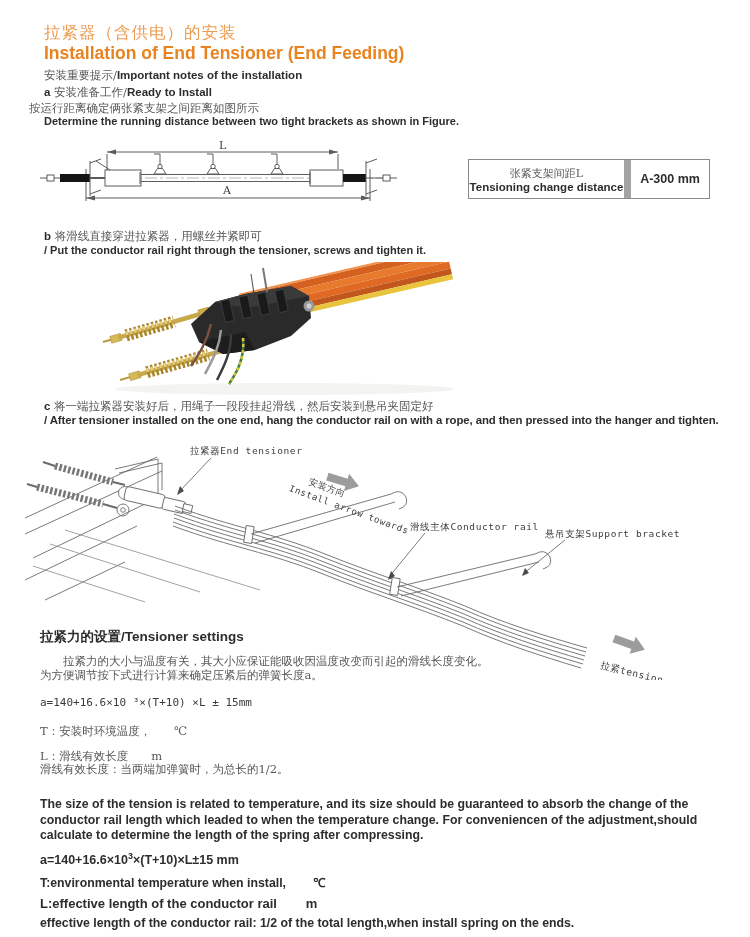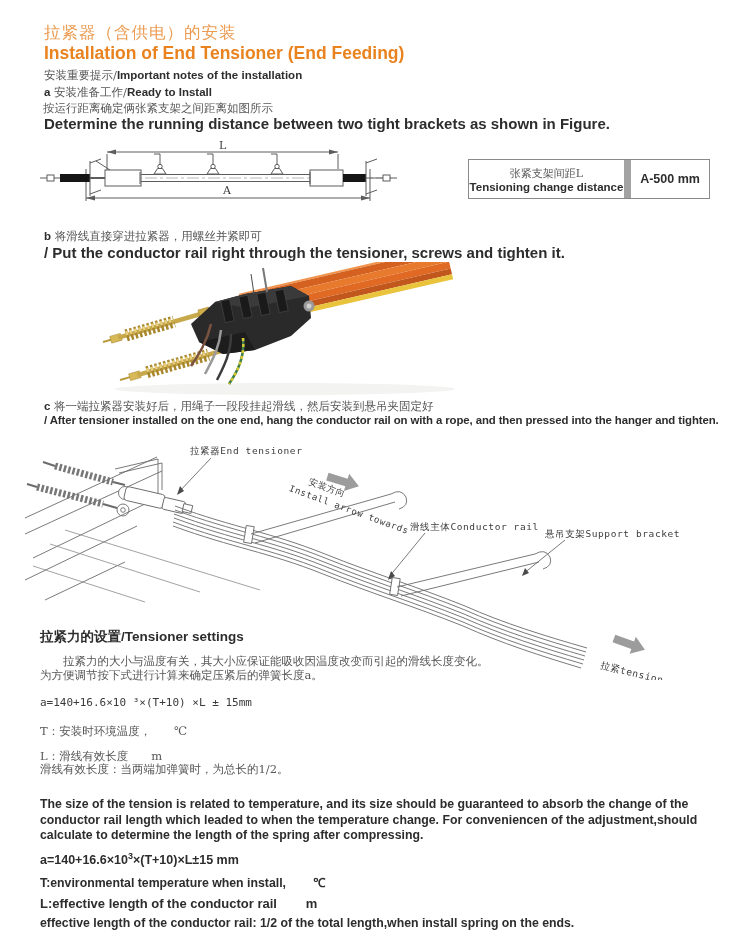--- a/index.html
+++ b/index.html
@@ -6,21 +6,21 @@
   .page{position:relative;width:731px;height:937px;background:#ffffff;overflow:hidden;
         font-family:"Liberation Sans",sans-serif;}
   .abs{position:absolute;}
   .cn{font-family:"DejaVu Serif",serif;color:#565656;}
   .enb{font-family:"Liberation Sans",sans-serif;font-weight:bold;color:#2d2d2d;}
   .mono{font-family:"DejaVu Sans Mono",monospace;color:#3a3a3a;}
   .pre{white-space:pre;}
   .title-cn{font-size:16.5px;letter-spacing:1px;color:#EC9C52;font-family:"DejaVu Serif",serif;}
   .title-en{font-size:17.5px;font-weight:bold;color:#E8831F;font-family:"Liberation Sans",sans-serif;text-align:right;}
   .t11{font-size:11.5px;text-align:center;}
-  .t12{font-size:15px;}
+  .t12{font-size:11px;}
   .spacing-table{border:1px solid #8a8a8a;display:flex;align-items:stretch;}
   .spacing-table .cell-l{width:155px;border-right:7px solid #a3a3a3;display:flex;flex-direction:column;
         justify-content:center;align-items:center;padding:3px 0;}
   .spacing-table .cell-r{flex:1;display:flex;justify-content:center;align-items:center;}
   svg text{fill:#3c3c3c;}
   .diag-label{font-family:"DejaVu Sans Mono",monospace;font-size:9.5px;letter-spacing:0.6px;}
   .dim-label{font-family:"DejaVu Serif",serif;font-size:11px;}
 </style>
 </head>
 <body>
@@ -30,21 +30,21 @@
   <div class="abs title-cn" style="left:44px;top:22px;">拉紧器（含供电）的安装</div>
   <div class="abs title-en" style="left:44px;top:43px;">Installation of End Tensioner (End Feeding)</div>
 
   <div class="abs t11" style="left:44px;top:68px;">
     <span class="cn">安装重要提示/</span><span class="enb">Important notes of the installation</span>
   </div>
 
   <div class="abs t11" style="left:44px;top:85px;">
     <span class="enb">a</span><span class="cn"> 安装准备工作/</span><span class="enb">Ready to Install</span>
   </div>
-  <div class="abs cn t11" style="left:43px;top:101px;">按运行距离确定俩张紧支架之间距离如图所示</div>
+  <div class="abs cn t11" style="left:29px;top:101px;">按运行距离确定俩张紧支架之间距离如图所示</div>
   <div class="abs enb t12" style="left:44px;top:115px;">Determine the running distance between two tight brackets as shown in Figure.</div>
 
   <svg class="abs" style="left:33px;top:139px;" width="420" height="85" viewBox="0 0 420 85">
     <g stroke="#5c5c5c" stroke-width="1" fill="none">
 
       <line x1="28" y1="39" x2="358" y2="39" stroke="#9a9a9a" stroke-width="0.7" stroke-dasharray="12 3 3 3"></line>
 
       <line x1="74" y1="13" x2="305" y2="13"></line>
       <line x1="74" y1="15" x2="74" y2="33"></line>
       <line x1="305" y1="15" x2="305" y2="30"></line>
@@ -107,21 +107,21 @@
     </g>
     <text class="dim-label" x="186" y="10">L</text>
     <text class="dim-label" x="190" y="55">A</text>
   </svg>
 
   <div class="abs spacing-table" style="left:468px;top:159px;width:240px;height:38px;">
     <div class="cell-l">
       <div class="cn" style="font-size:11px;">张紧支架间距L</div>
       <div class="enb" style="font-size:11.5px;">Tensioning change distance</div>
     </div>
-    <div class="cell-r enb" style="font-size:12.5px;">A-500 mm</div>
+    <div class="cell-r enb" style="font-size:12.5px;">A-300 mm</div>
   </div>
 
   <div class="abs t11" style="left:44px;top:229px;">
     <span class="enb">b</span><span class="cn"> 将滑线直接穿进拉紧器，用螺丝并紧即可</span>
   </div>
   <div class="abs enb t12" style="left:44px;top:244px;">/ Put the conductor rail right through the tensioner, screws and tighten it.</div>
 
   <svg class="abs" style="left:95px;top:262px;" width="360" height="135" viewBox="0 0 360 135">
     <ellipse cx="190" cy="127" rx="170" ry="6" fill="#f3f3f1"></ellipse>
 

